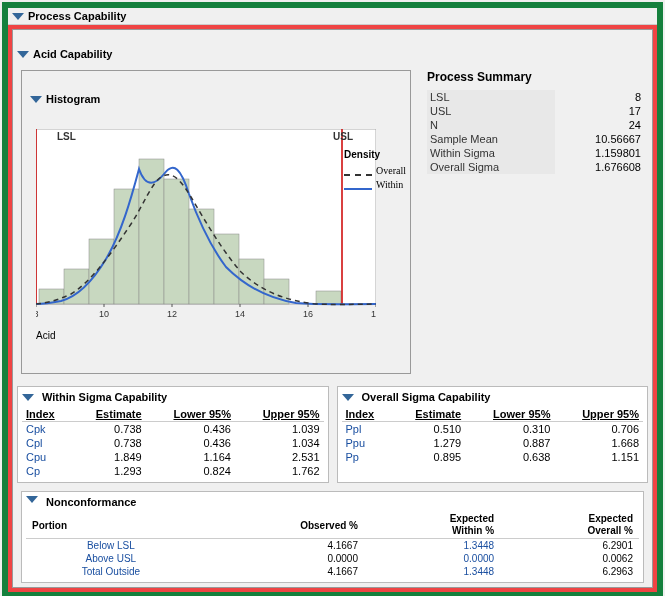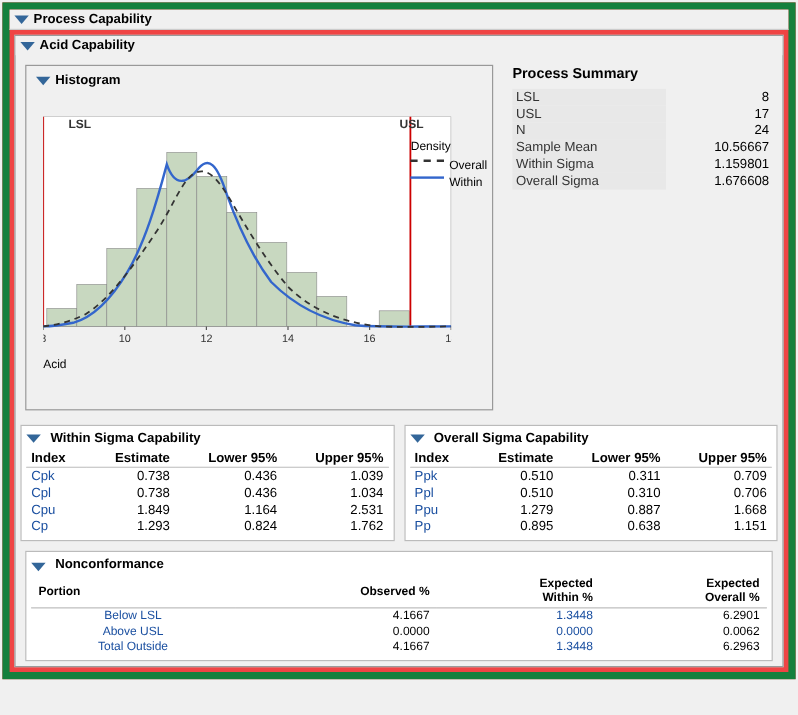--- a/index.html
+++ b/index.html
@@ -40,20 +40,21 @@
       background: #f0f0f0;
       margin: 4px;
     }
     .section-header {
       display: flex;
       align-items: center;
       padding: 2px 4px;
       font-weight: bold;
       font-size: 11px;
       background: #f0f0f0;
+      margin-top: 16px;
     }
     .content-row {
       display: flex;
       flex-direction: row;
       padding: 4px;
       gap: 8px;
     }
     
     .histogram-area {
       position: relative;
@@ -80,22 +81,23 @@
       position: absolute;
       right: 0;
       top: 20px;
       font-size: 10px;
       display: flex;
       flex-direction: column;
       gap: 3px;
     }
     .legend-item {
       display: flex;
-      align-items: flex-start;
+      align-items: flex-end;
       gap: 4px;
+      font-family: Liberation Serif, serif;
     }
     .legend-line-dashed {
       width: 28px;
       border-top: 2px dashed #333;
     }
     .legend-line-solid {
       width: 28px;
       border-top: 2px solid #3366cc;
     }
     .ps-title {
@@ -149,20 +151,21 @@
     .cap-table {
       width: 100%;
       border-collapse: collapse;
       font-size: 11px;
     }
     .cap-table th {
       font-weight: bold;
       text-align: right;
       padding: 1px 4px;
       border-bottom: 1px solid #ccc;
+      text-decoration: underline;
     }
     .cap-table th:first-child { text-align: left; }
     .cap-table td {
       text-align: right;
       padding: 1px 4px;
     }
     .cap-table td:first-child {
       text-align: left;
       color: #1a4fa0;
     }
@@ -170,21 +173,21 @@
     .nonconf-section {
       border: 1px solid #bbb;
       background: white;
       margin: 4px;
       padding: 4px;
     }
     .nonconf-title {
       font-weight: bold;
       font-size: 11px;
       display: flex;
-      align-items: flex-end;
+      align-items: flex-start;
       gap: 4px;
       margin-bottom: 4px;
     }
     .nonconf-table {
       width: 100%;
       border-collapse: collapse;
       font-size: 10px;
     }
     .nonconf-table th {
       font-weight: bold;
@@ -235,21 +238,21 @@
         <div class="section-header">
           <span class="triangle triangle-blue"></span>
           <span>Histogram</span>
         </div>
         <div class="histogram-area">
           <div style="position:relative;">
             <span class="lsl-label">LSL</span>
             <span class="usl-label">USL</span>
 
             <div class="legend">
-              <div style="font-size:10px; font-weight:normal; margin-bottom:2px;">Density</div>
+              <div style="font-size:10px; font-weight:bold; margin-bottom:2px;">Density</div>
               <div class="legend-item">
                 <div class="legend-line-dashed"></div>
                 <span>Overall</span>
               </div>
               <div class="legend-item">
                 <div class="legend-line-solid"></div>
                 <span>Within</span>
               </div>
             </div>
 
@@ -399,26 +402,20 @@
         <table class="cap-table">
           <thead>
             <tr>
               <th>Index</th>
               <th>Estimate</th>
               <th>Lower 95%</th>
               <th>Upper 95%</th>
             </tr>
           </thead>
           <tbody id="os-tbody">
-              <tr>
-                <td>Ppk</td>
-                <td>0.510</td>
-                <td>0.311</td>
-                <td>0.709</td>
-              </tr>
               <tr>
                 <td>Ppl</td>
                 <td>0.510</td>
                 <td>0.310</td>
                 <td>0.706</td>
               </tr>
               <tr>
                 <td>Ppu</td>
                 <td>1.279</td>
                 <td>0.887</td>

